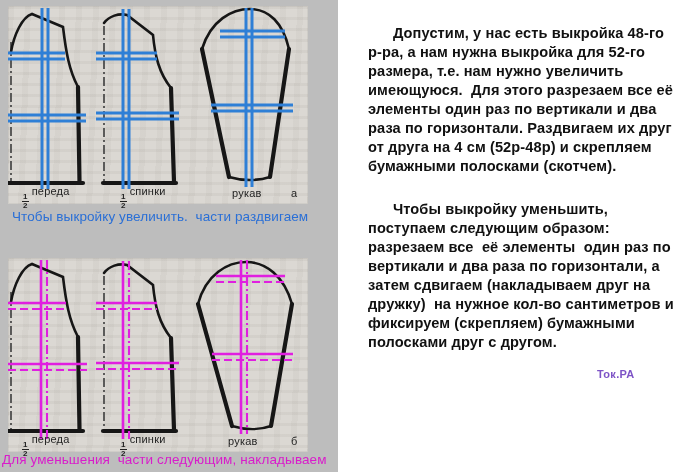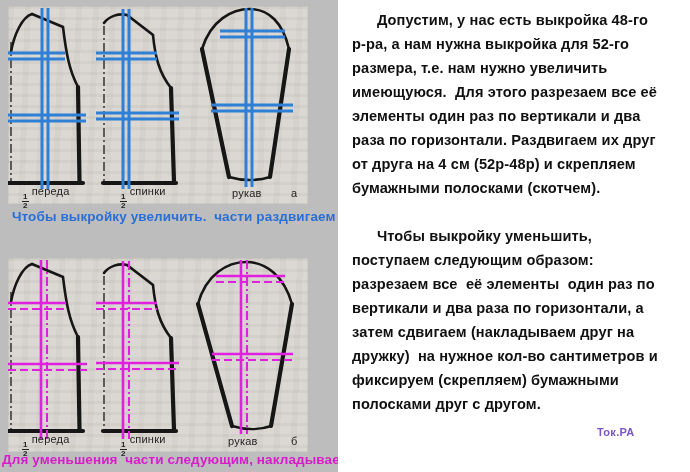--- a/index.html
+++ b/index.html
@@ -32,34 +32,34 @@
   .piece-label{
     position:absolute; font-size:11px; color:#232323; white-space:pre; letter-spacing:0.2px;
   }
   .frac{
     display:inline-flex; flex-direction:column; align-items:center;
     font-size:8px; line-height:1.05; vertical-align:-4px; margin-right:3px; font-weight:bold;
   }
   .frac .den{ border-top:1px solid #232323; padding:0 1px; }
 
   .caption{
-    position:absolute; font-weight:bold; white-space:pre; font-size:13.5px; letter-spacing:0.1px;
+    position:absolute; font-weight:normal; white-space:pre; font-size:13.5px; letter-spacing:0.1px;
   }
   .caption.increase{ left:12px; top:209px; color:var(--caption-blue,#2a6fd6); }
   .caption.decrease{ left:2px;  top:452px; color:var(--caption-magenta,#d91ccb); }
 
   
   .right-area{
     position:absolute; left:338px; top:0; width:352px; height:472px;
     background:var(--text-bg,#ffffff);
   }
   .article{ padding:8px 6px 0 14px; }
   .para{
-    margin:0; font-family:"Liberation Sans", sans-serif; font-weight:bold;
-    font-size:14.6px; line-height:24px; color:var(--text-black,#111111);
+    margin:16px; font-family:"Liberation Sans", sans-serif; font-weight:bold;
+    font-size:14.6px; line-height:19px; color:var(--text-black,#111111);
     white-space:pre; letter-spacing:0.1px;
   }
   .para.second{ margin-top:24px; }
   .signature{
     margin:10px 0 0 245px; font-weight:bold; font-size:11px;
     color:var(--signature-purple,#7d53c6); letter-spacing:0.3px;
   }
 </style>
 </head>
 <body>

